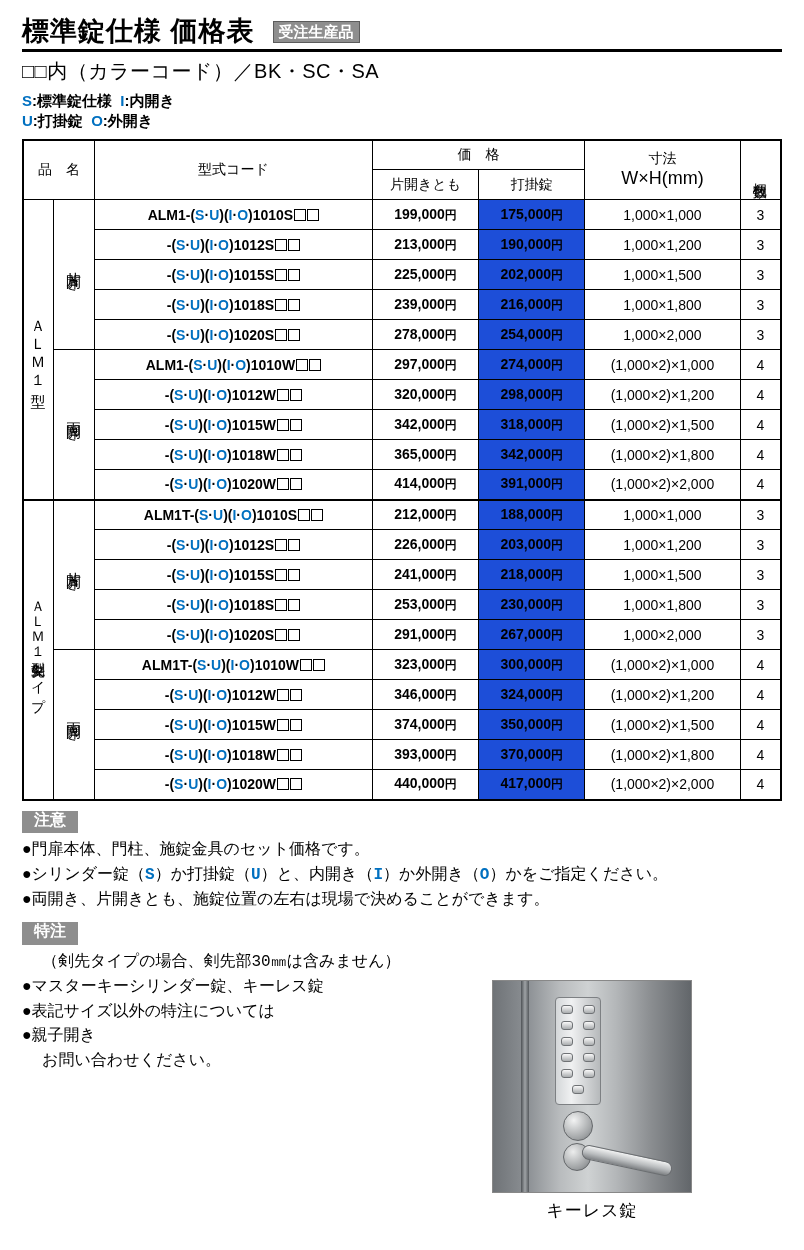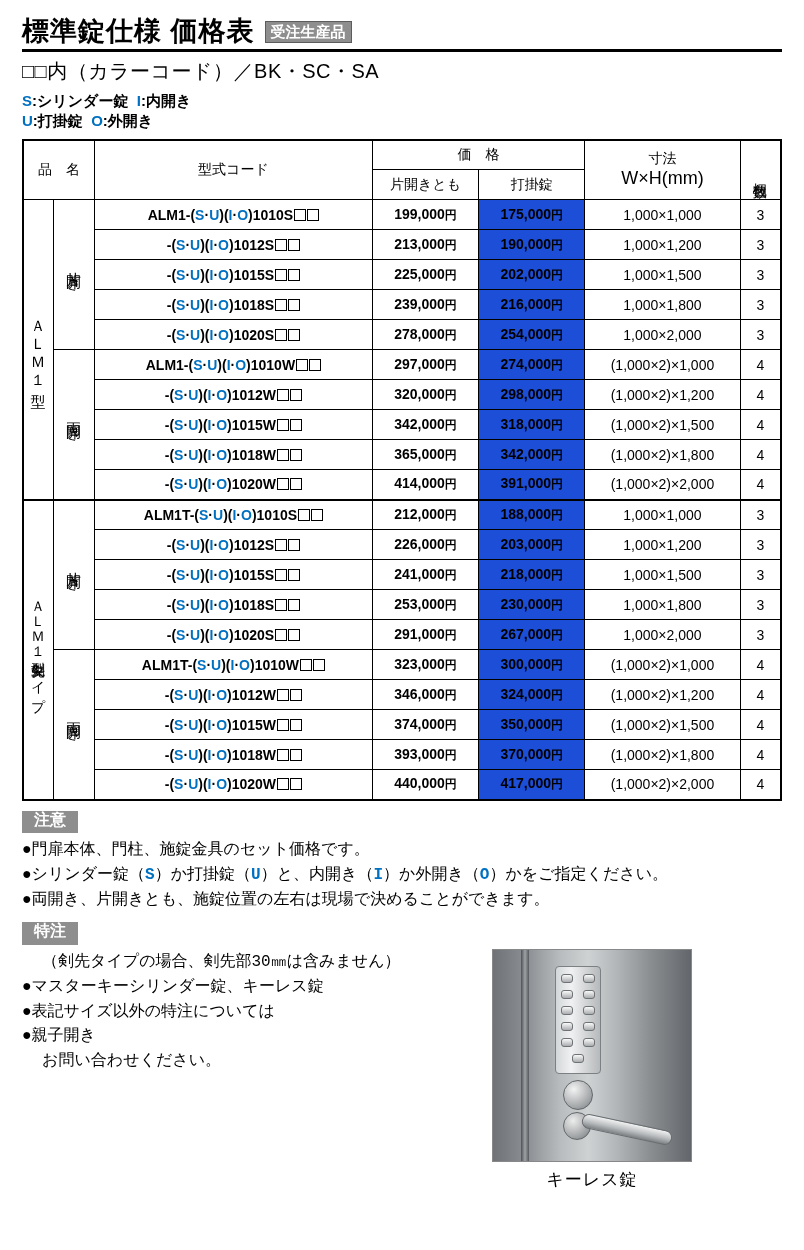--- a/index.html
+++ b/index.html
@@ -13,21 +13,21 @@
   .page {
     position: relative;
     width: 804px; height: 1250px;
     padding: 18px 22px 0 22px;
   }
 
   
   .title-row {
     display: flex;
     align-items: flex-end;
-    gap: 10px;
+    gap: 18px;
     border-bottom: 3px solid #000;
     padding-bottom: 4px;
   }
   .main-title {
     font-size: 27px;
     font-weight: bold;
     letter-spacing: 1px;
     line-height: 1;
   }
   .order-badge {
@@ -135,21 +135,21 @@
     line-height: 1.55;
   }
   .note-list li { white-space: nowrap; }
   .note-list .code { color: #0070c0; font-weight: bold; }
   .indent { padding-left: 20px; display: block; }
 
   
   .photo-wrap {
     position: absolute;
     left: 492px;
-    top: 949px;
+    top: 980px;
     width: 200px;
   }
   .photo {
     width: 200px; height: 213px;
     border: 1px solid #888;
     background: linear-gradient(90deg,#6f7377 0%, #8d9195 18%, #b9bcbe 34%, #cfd2d3 48%, #b4b7b9 62%, #8a8d90 80%, #62666a 100%);
     position: relative;
     overflow: hidden;
   }
   .photo .door-edge {
@@ -198,21 +198,21 @@
 <div class="page">
 
   <div class="title-row">
     <div class="main-title">標準錠仕様 価格表</div>
     <div class="order-badge">受注生産品</div>
   </div>
   <div class="subtitle">□□内（カラーコード）／BK・SC・SA</div>
 
   <div class="legend">
     <div>
-      <span class="code">S</span><span>:シリンダー錠</span>&nbsp;&nbsp;<span class="code">I</span><span>:内開き</span>
+      <span class="code">S</span><span>:標準錠仕様</span>&nbsp;&nbsp;<span class="code">I</span><span>:内開き</span>
     </div>
     <div>
       <span class="code">U</span><span>:打掛錠</span>&nbsp;&nbsp;<span class="code">O</span><span>:外開き</span>
     </div>
   </div>
 
   <table class="price">
     <colgroup>
       <col style="width:30px">
       <col style="width:40px">

